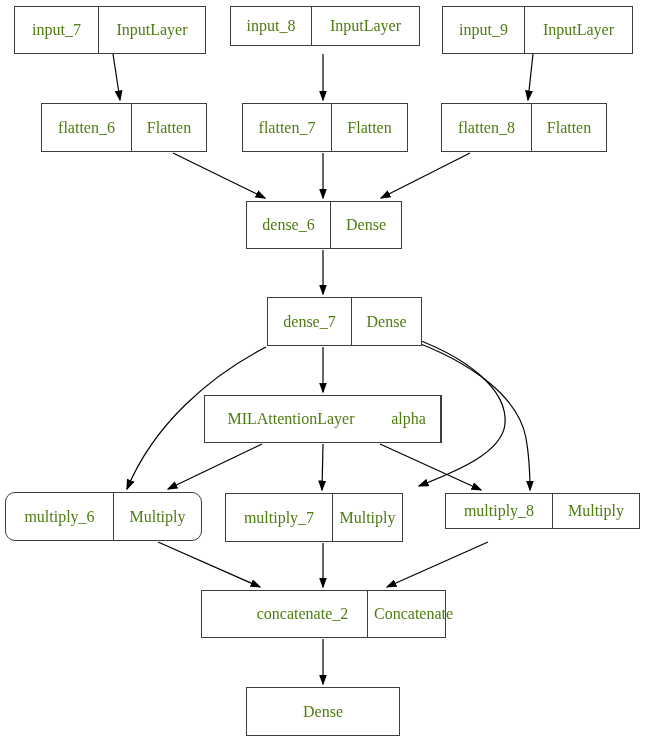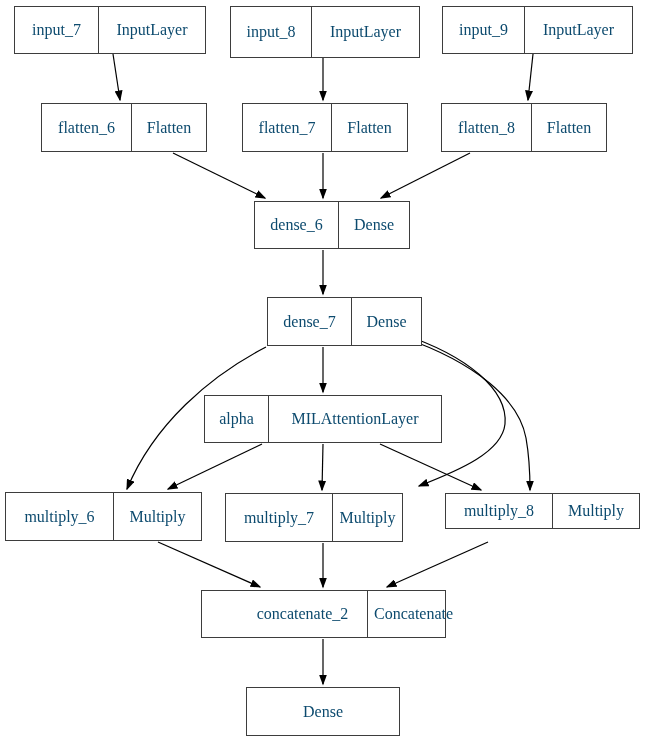--- a/index.html
+++ b/index.html
@@ -22,57 +22,57 @@
     pointer-events: none;
   }
   .node {
     position: absolute;
     display: flex;
     align-items: stretch;
     box-sizing: border-box;
     border: 1px solid #3d3d3d;
     background: #ffffff;
     font-size: 16px;
-    color: #0c4a6e;
+    color: #4d7c0f;
     white-space: nowrap;
   }
   .cell {
     display: flex;
     align-items: center;
     justify-content: center;
     box-sizing: border-box;
     padding: 0 6px;
   }
   .cell.name {
     flex: none;
     border-right: 1px solid #3d3d3d;
   }
   .cell.type {
     flex: 1;
   }
   
   #n-input_7       { left: 14px;  top: 6px;   width: 192px; height: 48px; }
   #n-input_7 .name { width: 84px; }
-  #n-input_8       { left: 230px; top: 6px;   width: 190px; height: 52px; }
+  #n-input_8       { left: 230px; top: 6px;   width: 190px; height: 40px; }
   #n-input_8 .name { width: 81px; }
   #n-input_9       { left: 442px; top: 6px;   width: 191px; height: 48px; }
   #n-input_9 .name { width: 82px; }
   #n-flatten_6       { left: 41px;  top: 103px; width: 166px; height: 49px; text-align: center; }
   #n-flatten_6 .name { width: 90px; }
   #n-flatten_7       { left: 242px; top: 103px; width: 166px; height: 49px; }
   #n-flatten_7 .name { width: 89px; }
   #n-flatten_8       { left: 441px; top: 103px; width: 166px; height: 49px; }
   #n-flatten_8 .name { width: 90px; }
-  #n-dense_6       { left: 246px; top: 201px; width: 156px; height: 48px; margin-left: 8px; }
+  #n-dense_6       { left: 246px; top: 201px; width: 156px; height: 48px; }
   #n-dense_6 .name { width: 84px; }
   #n-dense_7       { left: 247px; top: 297px; width: 155px; height: 49px; margin-left: 20px; }
   #n-dense_7 .name { width: 84px; }
   #n-alpha       { left: 204px; top: 395px; width: 238px; height: 48px; }
   #n-alpha .name { width: 64px; }
-  #n-multiply_6       { left: 5px;   top: 492px; width: 197px; height: 49px; }
+  #n-multiply_6       { left: 5px;   top: 492px; width: 197px; height: 49px; border-radius: 10px; }
   #n-multiply_6 .name { width: 108px; }
   #n-multiply_7       { left: 225px; top: 493px; width: 178px; height: 49px; }
   #n-multiply_7 .name { width: 107px; }
   #n-multiply_8       { left: 445px; top: 493px; width: 195px; height: 36px; }
   #n-multiply_8 .name { width: 107px; }
   #n-concatenate_2       { left: 201px; top: 590px; width: 245px; height: 48px; padding-left: 36px; }
   #n-concatenate_2 .name { width: 130px; }
   #n-dense_8       { left: 246px; top: 687px; width: 154px; height: 49px; }
   #n-dense_8 .name { width: 85px; }
   .edge {
@@ -146,22 +146,22 @@
     <span class="cell name">dense_6</span>
     <span class="cell type">Dense</span>
   </div>
 
   <div class="node" id="n-dense_7">
     <span class="cell name">dense_7</span>
     <span class="cell type">Dense</span>
   </div>
 
   <div class="node" id="n-alpha">
+    <span class="cell type">MILAttentionLayer</span>
     <span class="cell name">alpha</span>
-    <span class="cell type">MILAttentionLayer</span>
   </div>
 
   <div class="node" id="n-multiply_6">
     <span class="cell name">multiply_6</span>
     <span class="cell type">Multiply</span>
   </div>
 
   <div class="node" id="n-multiply_7">
     <span class="cell name">multiply_7</span>
     <span class="cell type">Multiply</span>

